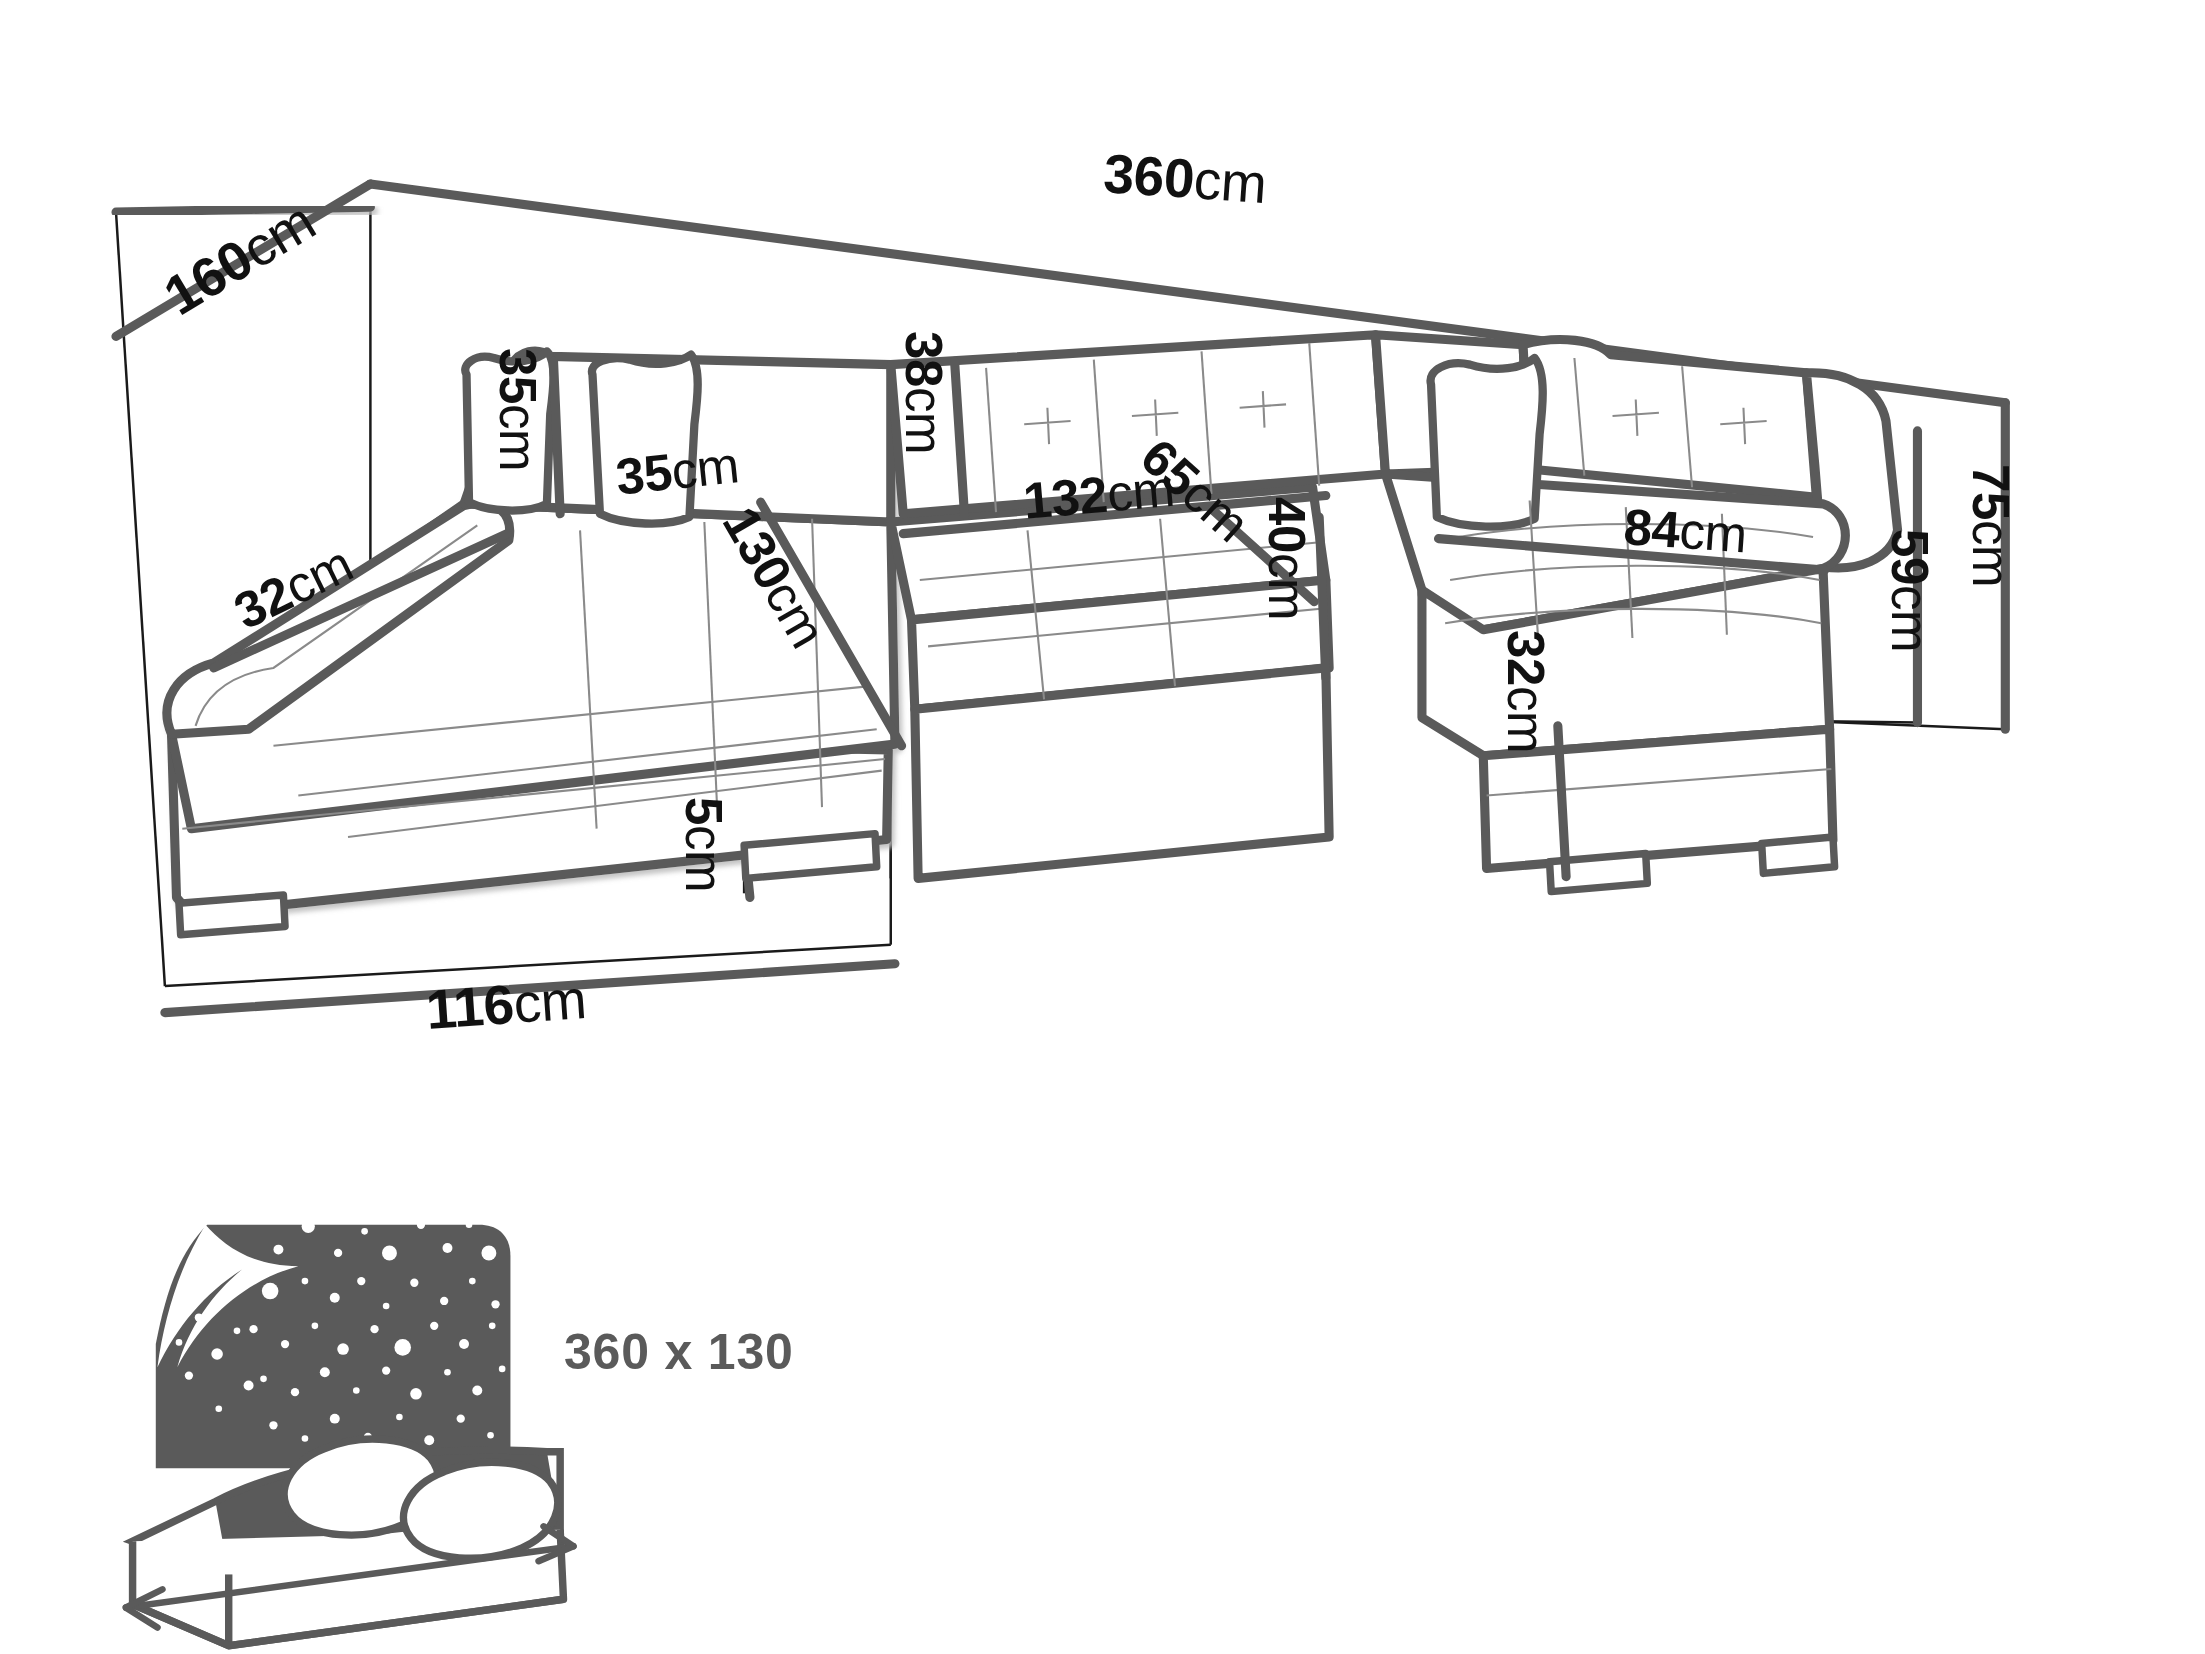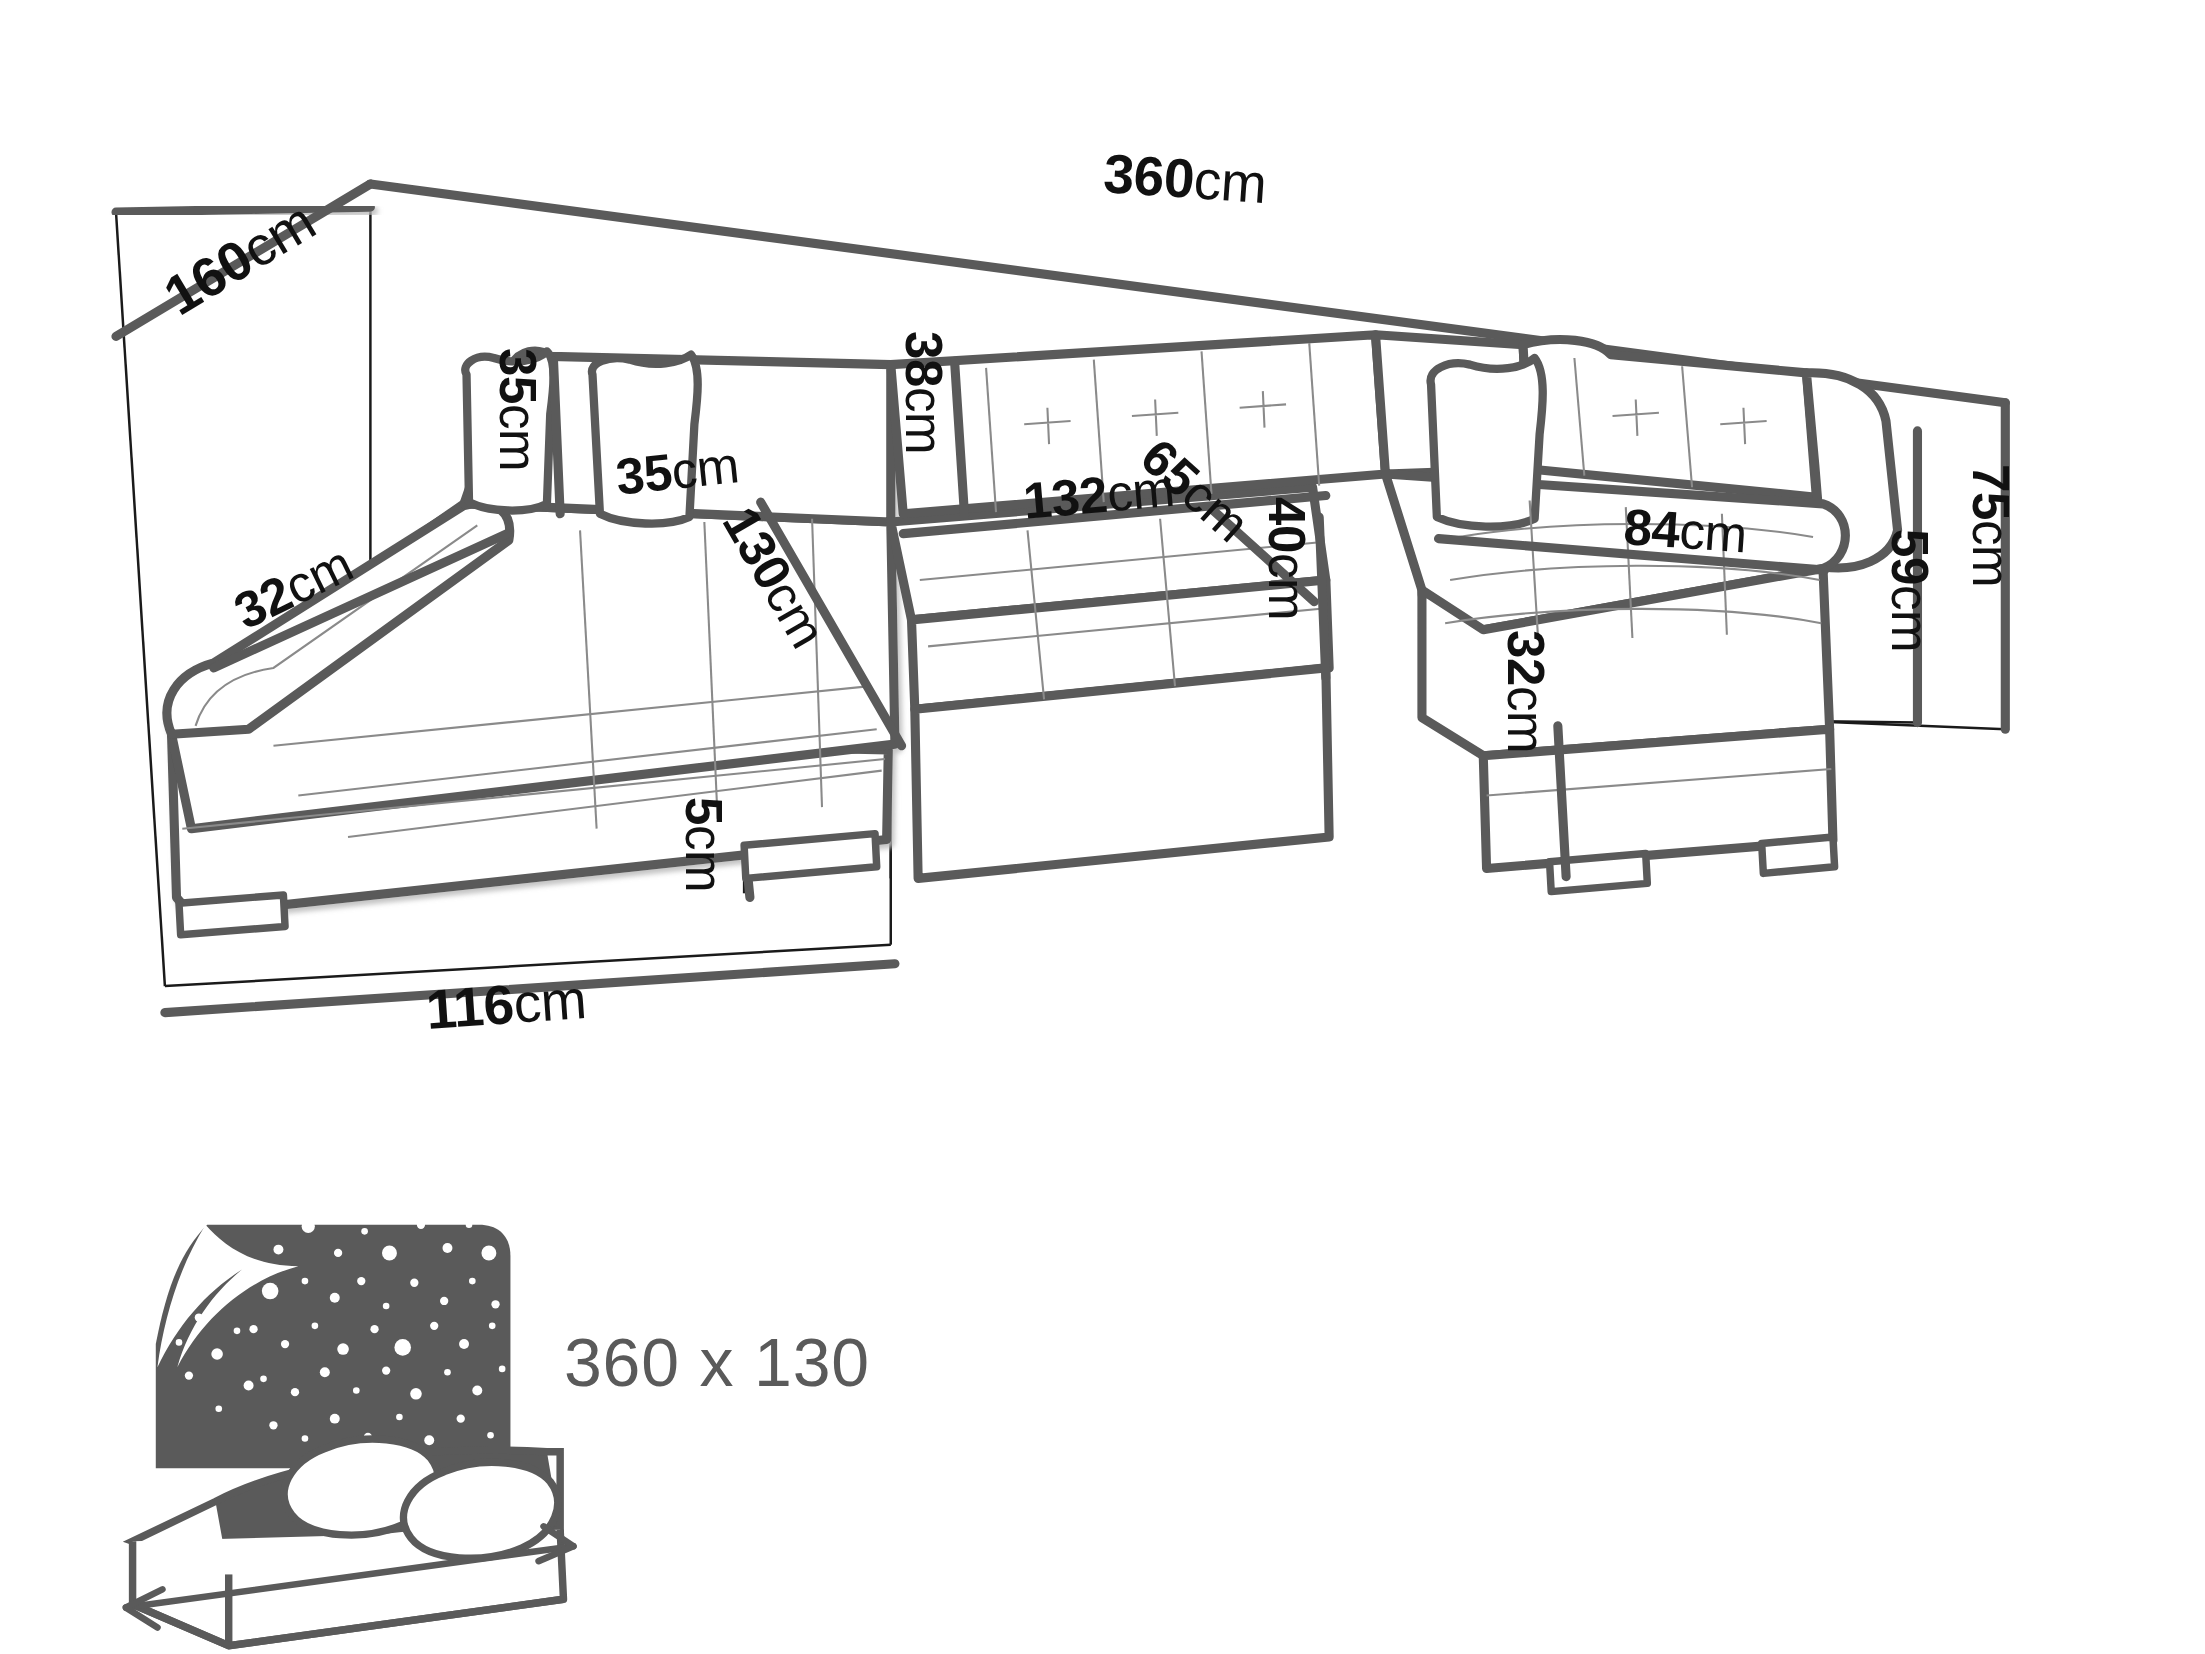--- a/index.html
+++ b/index.html
@@ -3,22 +3,22 @@
 <meta charset="utf-8">
 <style>
   html,body{margin:0;padding:0;background:#ffffff;}
   body{width:2205px;height:1654px;position:relative;overflow:hidden;
        font-family:"Liberation Sans", sans-serif;}
   #stage{position:absolute;left:0;top:0;width:2205px;height:1654px;}
   svg.layer{position:absolute;left:0;top:0;width:2205px;height:1654px;overflow:visible;}
   .dimlabel{position:absolute;font-weight:bold;color:#111111;white-space:nowrap;
             transform-origin:0 0;letter-spacing:-0.4px;}
   .dimlabel .unit{font-weight:normal;}
-  .bedlabel{position:absolute;font-weight:normal;color:#5a5a5a;white-space:nowrap;
-            font-size:68px;letter-spacing:0.8px;}
+  .bedlabel{position:absolute;font-weight:bold;color:#5a5a5a;white-space:nowrap;
+            font-size:50px;letter-spacing:0.8px;}
 </style>
 </head>
 <body>
 
 <div id="stage">
 
   <svg class="layer" viewBox="0 0 2661 1996">
     <g fill="none" stroke="#1a1a1a" stroke-width="3">
 
       <path d="M140,256 L199,1190"></path>

